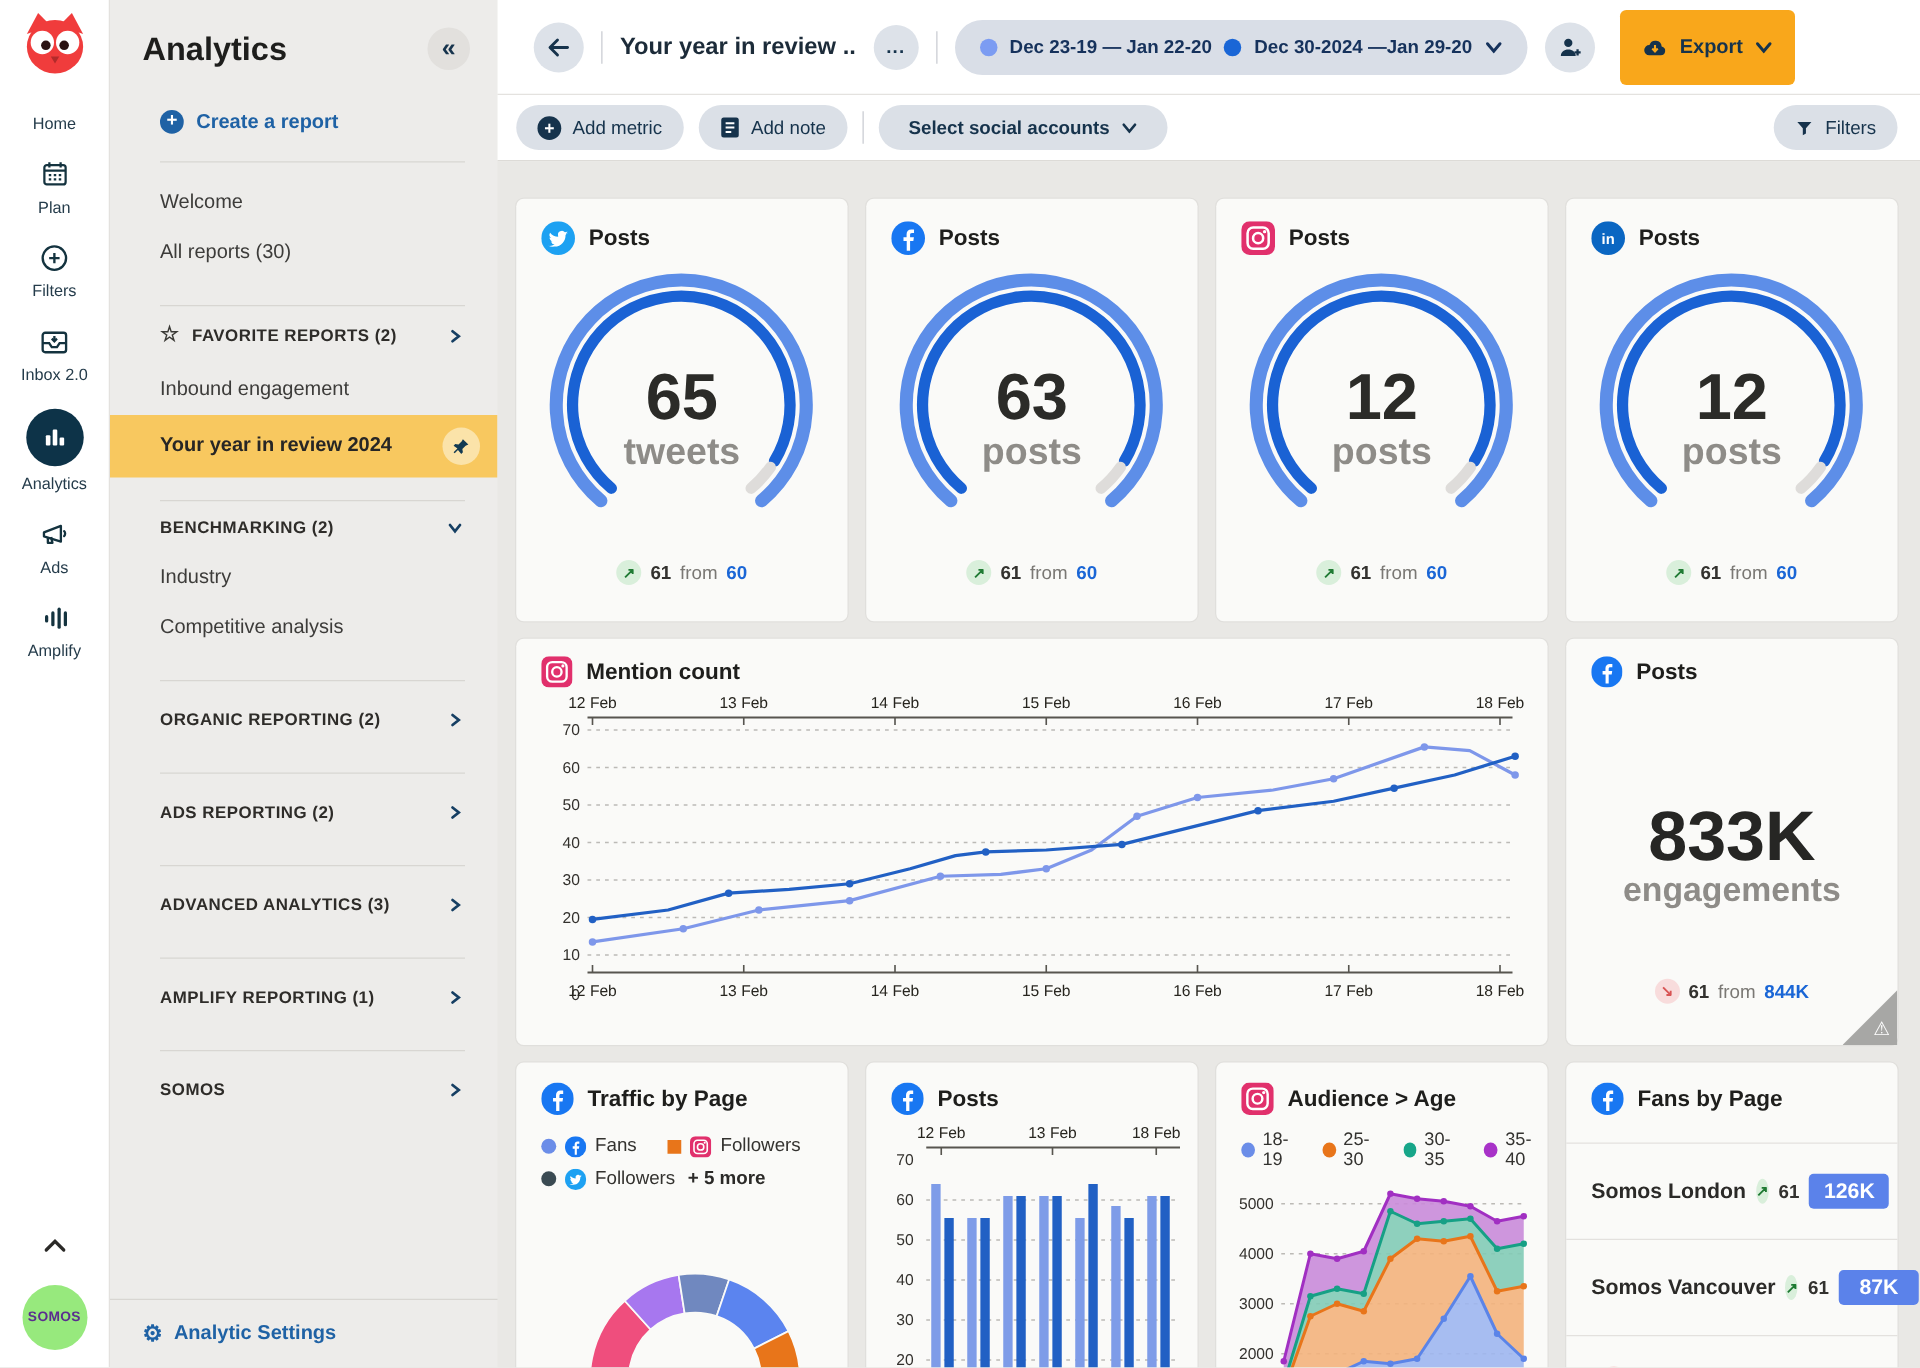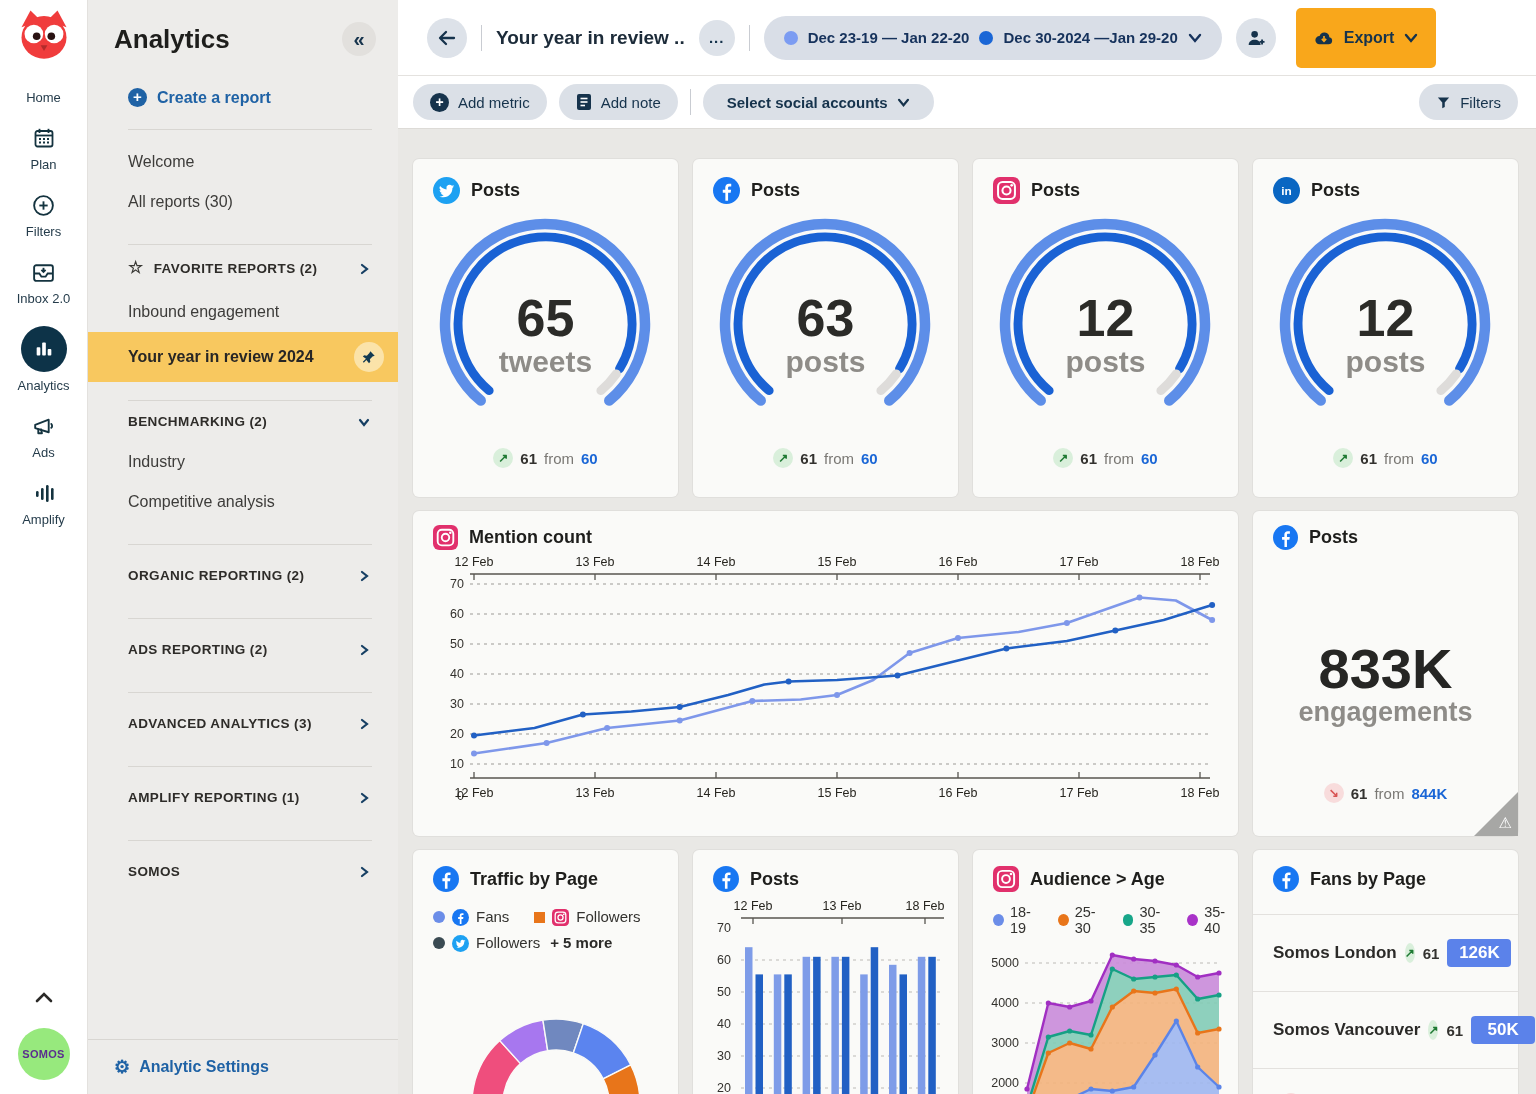--- a/index.html
+++ b/index.html
@@ -828,21 +828,21 @@
             <div class="row">
               <span class="fans-name">Somos London</span>
               <span class="chg-circle up">↗</span>
               <span class="fans-chg">61</span>
               <span class="fans-badge">126K</span>
             </div>
             <div class="row">
               <span class="fans-name">Somos Vancouver</span>
               <span class="chg-circle up">↗</span>
               <span class="fans-chg">61</span>
-              <span class="fans-badge">50K</span>
+              <span class="fans-badge">87K</span>
             </div>
             <div class="row">
               <span class="fans-name"></span>
               <span class="chg-circle down">↘</span>
               <span class="fans-chg"></span>
               <span class="fans-badge"></span>
             </div>
           </div>
         </div>
 

